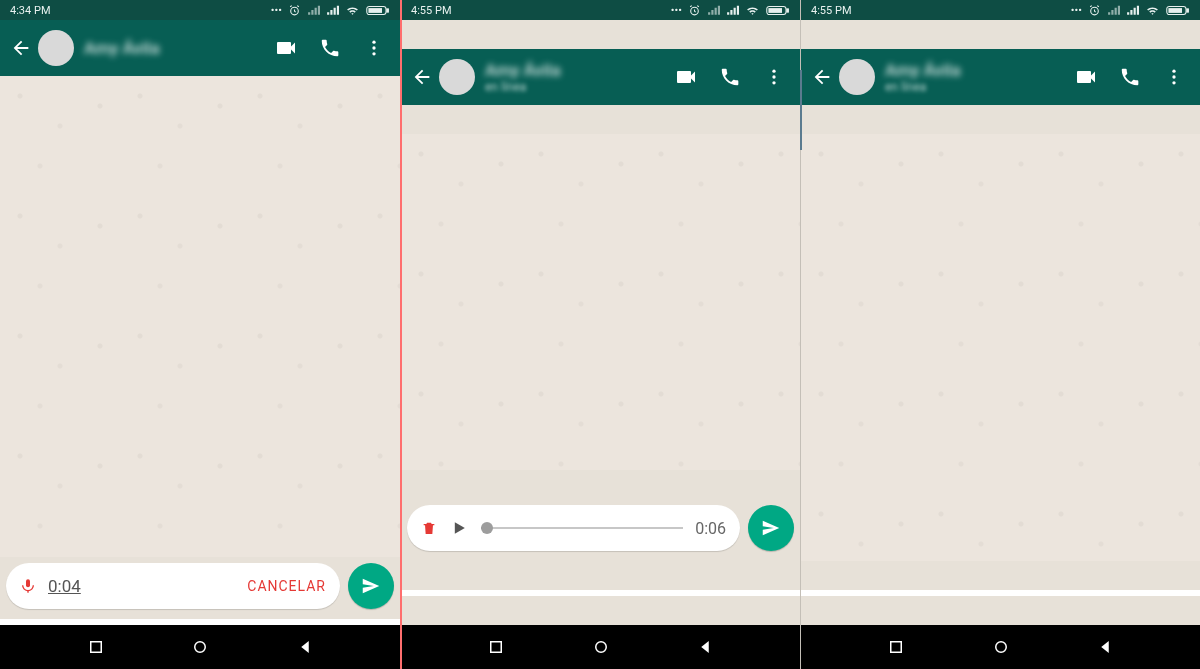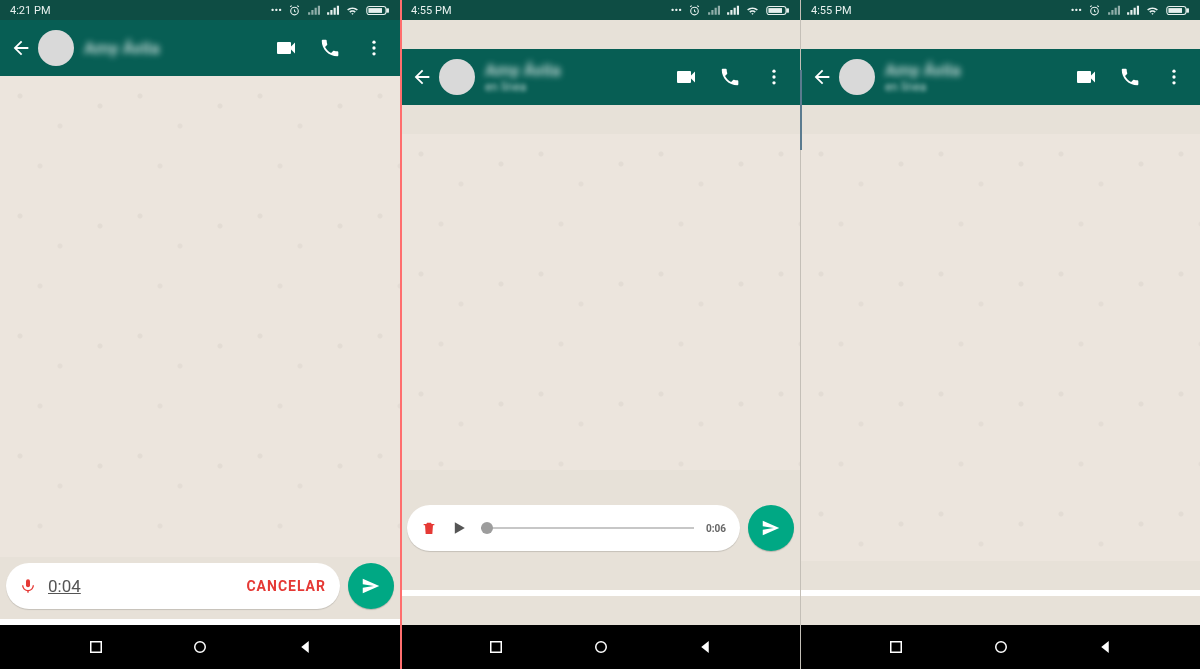--- a/index.html
+++ b/index.html
@@ -36,43 +36,43 @@
       radial-gradient(circle at 40px 90px, rgba(0,0,0,0.035) 2px, transparent 3px);
     background-size:120px 120px;
   }
 
   
   .footer { padding:6px 6px 10px 6px; display:flex; align-items:center; gap:8px; background:transparent; }
   .pill { flex:1; height:46px; background:#fff; border-radius:24px; box-shadow:0 1px 1px rgba(0,0,0,0.15); display:flex; align-items:center; padding:0 14px; gap:12px; }
   .send-btn { width:46px; height:46px; border-radius:50%; background:#00a884; display:flex; align-items:center; justify-content:center; flex:0 0 auto; box-shadow:0 1px 1px rgba(0,0,0,0.2); }
 
   .rec-time { color:#555; font-size:17px;text-decoration:underline; }
-  .cancel { color:#e53935; font-size:14px; font-weight:700; letter-spacing:1px; margin-left:auto; }
+  .cancel { color:#e53935; font-size:14px; font-weight:400; letter-spacing:1px; margin-left:auto; }
   .mic-red svg { display:block; }
 
   .trash svg, .play svg, .pause svg { display:block; }
-  .pill .time-right { font-size:10px; color:#666; margin-left:auto;font-weight:bold; }
+  .pill .time-right { font-size:16px; color:#666; margin-left:auto; }
 
   .track { flex:1; position:relative; height:20px; display:flex; align-items:center; }
   .track-line { position:absolute; left:0; right:0; top:50%; height:2px; background:#c7c7c7; transform:translateY(-50%); }
   .track-fill { position:absolute; left:0; top:50%; height:2px; background:#9d9d9d; transform:translateY(-50%); }
   .thumb { position:absolute; top:50%; width:12px; height:12px; border-radius:50%; background:#9d9d9d; transform:translate(-50%,-50%); }
 
   
   .navbar { height:44px; background:#000; display:flex; align-items:center; justify-content:space-evenly; }
   .nav-btn svg { display:block; }
   .white-band { height:6px; background:#fff; }
 
 </style>
 </head>
 <body>
 
 <div class="screen">
   <div class="statusbar">
-    <span>4:21 PM</span>
+    <span>4:34 PM</span>
     <span class="sb-right">
       <span class="sb-ico">•••</span>
       <span class="sb-ico">
           <svg width="13" height="13" viewBox="0 0 24 24" fill="none" stroke="#e8f1ef" stroke-width="2">
             <circle cx="12" cy="13" r="7"></circle>
             <path d="M12 10v3l2 2M4 5l3-2M20 5l-3-2"></path>
           </svg>
         </span>
       <span class="sb-ico">
           <svg width="13" height="13" viewBox="0 0 24 24" fill="#e8f1ef">

